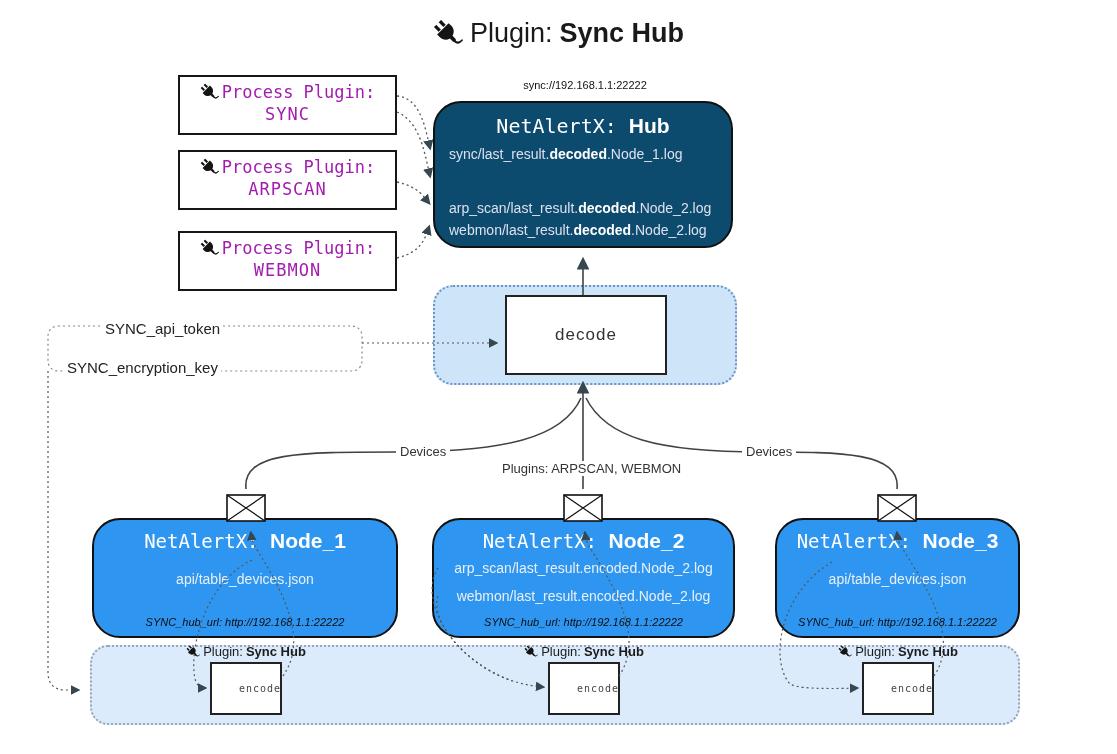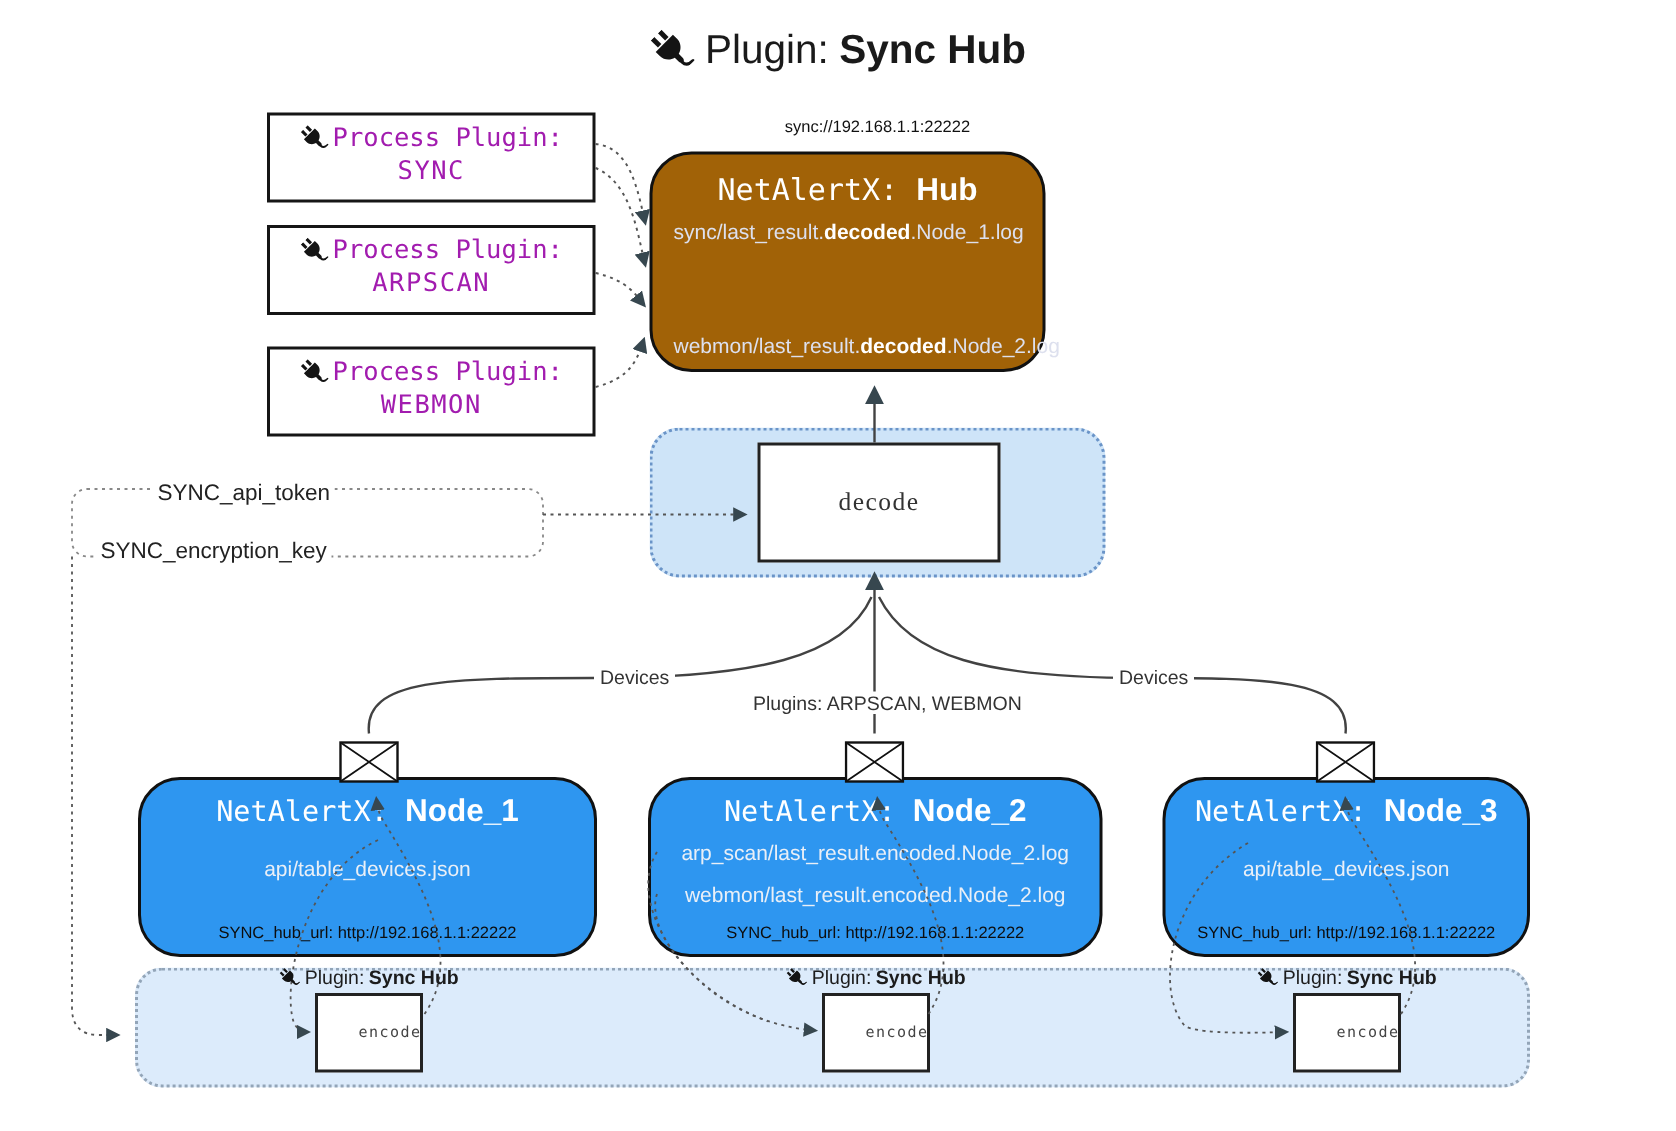--- a/index.html
+++ b/index.html
@@ -15,49 +15,49 @@
 
   
   .pbox{left:178px;width:215px;height:56px;border:2px solid #161616;background:#fff;
         text-align:center;color:#a21caf;}
   .pbox-l1{display:flex;align-items:center;justify-content:center;gap:3px;margin-top:5px;
            font-family:"DejaVu Sans Mono",monospace;font-size:17px;}
   .pbox-l2{font-family:"DejaVu Sans Mono",monospace;font-size:17px;margin-top:2px;letter-spacing:1px;}
 
   
   #hub-url{left:433px;top:79px;width:304px;text-align:center;font-size:11px;color:#111;}
-  #hub{left:433px;top:101px;width:264px;height:147px;background:#a16207;border:2px solid #111;
+  #hub{left:433px;top:101px;width:300px;height:147px;background:#0c4a6e;border:2px solid #111;
        border-radius:28px;box-sizing:border-box;}
   .hub-title{text-align:center;margin-top:11px;color:#fff;font-size:20px;
              font-family:"DejaVu Sans Mono",monospace;}
   .hub-title b,.node-title b{font-family:"Liberation Sans",sans-serif;font-size:21px;}
   .hub-log{position:absolute;left:14px;color:#dde0ee;font-size:14px;white-space:nowrap;}
   .hub-log b{color:#fff;}
 
   
   #dec-wrap{left:433px;top:285px;width:304px;height:100px;background:#CEE4F8;
             border:2px dotted #6a94c8;border-radius:20px;box-sizing:border-box;}
   #dec-box{left:505px;top:295px;width:162px;height:80px;background:#fff;border:2px solid #222;
            box-sizing:border-box;display:flex;align-items:center;justify-content:center;
-           font-family:Liberation Serif, serif;font-size:17px;color:#333;letter-spacing:1px;}
+           font-family:Liberation Sans, sans-serif;font-size:17px;color:#333;letter-spacing:1px;}
 
   
   .tok{background:#fff;font-size:15px;color:#222;padding:0 3px;white-space:nowrap;}
 
   
   .elabel{background:#fff;font-size:13px;color:#333;padding:0 4px;white-space:nowrap;}
 
   
   .node{top:518px;height:120px;background:#2E96F0;border:2px solid #111;border-radius:28px;
         box-sizing:border-box;color:#fff;}
   .node-title{text-align:center;margin-top:9px;font-size:19px;color:#fff;
               font-family:"DejaVu Sans Mono",monospace;white-space:nowrap;}
   .node-file{text-align:center;color:#e9eff7;font-size:14px;white-space:nowrap;}
   .node-url{position:absolute;bottom:8px;left:0;width:100%;text-align:center;color:#0d0d0d;
-            font-size:11px;white-space:nowrap;}
+            font-size:11px;white-space:nowrap;font-style:italic;}
 
   
   #band{left:90px;top:645px;width:930px;height:80px;background:#DCEBFB;
         border:2px dotted #93a5b8;border-radius:18px;box-sizing:border-box;}
   .blabel{top:644px;width:160px;display:flex;align-items:center;justify-content:center;gap:3px;
           font-size:13px;color:#1c1c1c;}
   .encode{top:662px;width:72px;height:53px;background:#fff;border:2px solid #222;box-sizing:border-box;
           display:flex;align-items:center;justify-content:center;
           font-family:"DejaVu Sans Mono",monospace;font-size:10px;letter-spacing:1px;color:#444;padding-left:28px;}
 
@@ -117,20 +117,21 @@
         </svg>
       <span>Process Plugin:</span>
     </div>
     <div class="pbox-l2">WEBMON</div>
   </div>
 
   <div class="abs" id="hub-url">sync://192.168.1.1:22222</div>
   <div class="abs" id="hub">
     <div class="hub-title"><span>NetAlertX: </span><b>Hub</b></div>
     <div class="hub-log" style="top:43px"><span>sync/last_result.</span><b>decoded</b><span>.Node_1.log</span></div>
+    <div class="hub-log" style="top:97px"><span>arp_scan/last_result.</span><b>decoded</b><span>.Node_2.log</span></div>
     <div class="hub-log" style="top:119px"><span>webmon/last_result.</span><b>decoded</b><span>.Node_2.log</span></div>
   </div>
 
   <div class="abs" id="dec-wrap"></div>
   <div class="abs" id="dec-box">decode</div>
 
   <div class="abs node" style="left:92px;width:306px">
     <div class="node-title"><span>NetAlertX: </span><b>Node_1</b></div>
     <div class="node-file" style="margin-top:18px">api/table_devices.json</div>
     <div class="node-url">SYNC_hub_url: http://192.168.1.1:22222</div>

